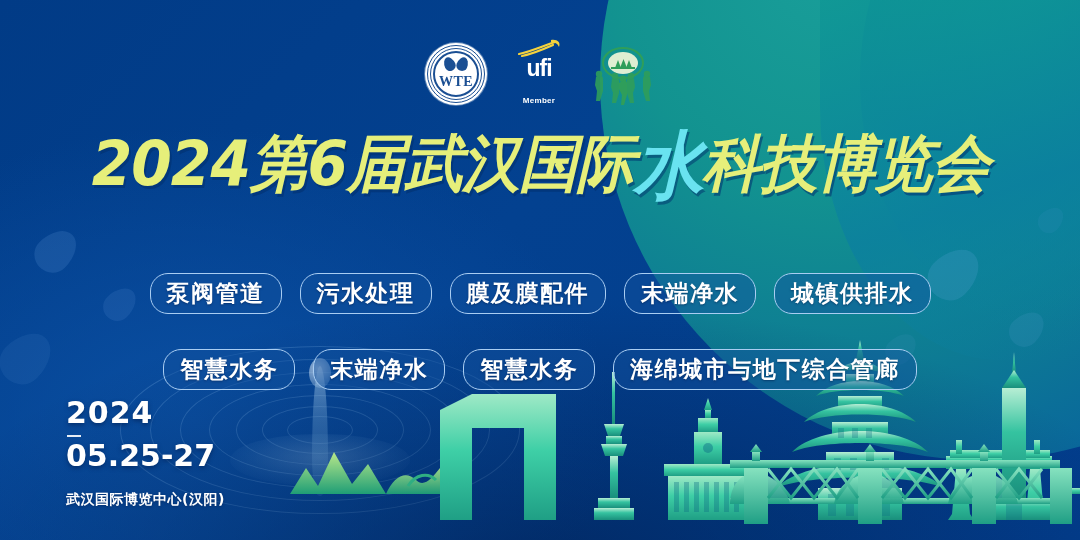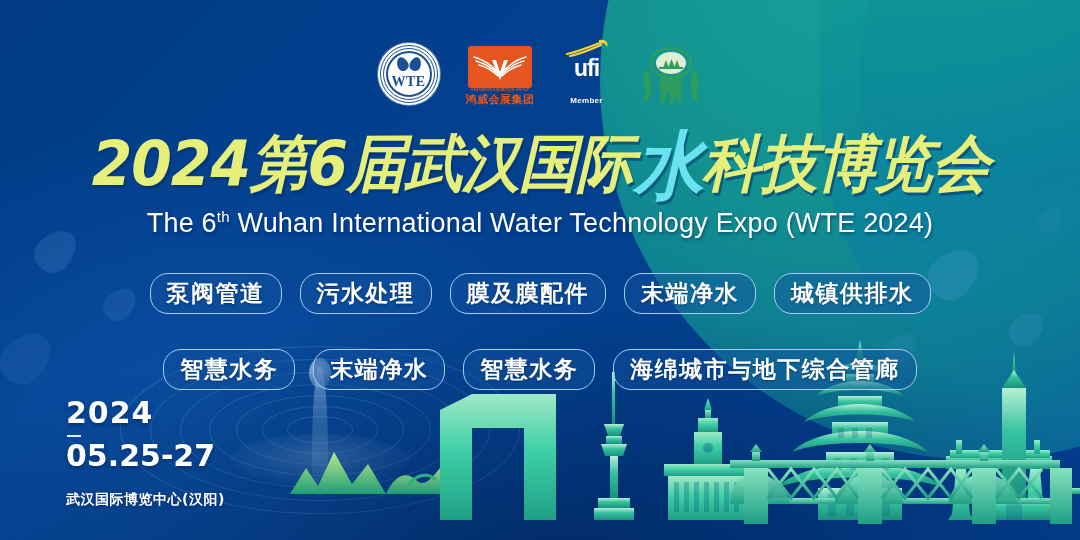--- a/index.html
+++ b/index.html
@@ -273,37 +273,20 @@
           <div class="ring r2"></div>
           <div class="ring r3"></div>
         <div class="wte-drops">
             <i></i>
             <i></i>
           </div>
         <div class="wte-text">WTE</div>
       </div>
     </div>
 
-    <div class="logo">
-      <div class="hw-box">
-        <svg width="64" height="42" viewBox="0 0 64 42">
-          <g fill="none" stroke="#fff" stroke-width="1.4" stroke-linecap="round">
-            <path d="M6 11 C14 13,22 18,30 26"></path>
-            <path d="M8 15 C16 17,23 21,30 28"></path>
-            <path d="M11 19 C18 21,24 24,30 30"></path>
-            <path d="M58 11 C50 13,42 18,34 26"></path>
-            <path d="M56 15 C48 17,41 21,34 28"></path>
-            <path d="M53 19 C46 21,40 24,34 30"></path>
-          </g>
-          <path d="M24 14 L32 34 L40 14 L36 14 L32 26 L28 14 Z" fill="#fff"></path>
-        </svg>
-      </div>
-      <div class="hw-sub-en">GRANDEUR EXHIBITION GROUP</div>
-      <div class="hw-sub-cn">鸿威会展集团</div>
-    </div>
 
     <div class="logo ufi-logo">
       <div class="ufi-swoosh">
         <svg width="52" height="20" viewBox="0 0 52 20">
           <g stroke="#f5d23c" stroke-width="2.2" fill="none" stroke-linecap="round">
             <path d="M6 16 C16 14,30 8,42 4"></path>
             <path d="M9 18 C19 16,31 11,40 7"></path>
           </g>
           <path d="M38 2 C44 1,48 4,46 9 C45 6,42 4,38 4 Z" fill="#f5d23c"></path>
         </svg>
@@ -336,21 +319,20 @@
           <circle cx="32" cy="36" r="3.4"></circle>
           <path d="M28 40 c4-3 8-3 8 0 l0 12 -3 10 -3 0 1-10 -3-6z"></path>
         </g>
       </svg>
     </div>
 
   </div>
 
   <div class="headline">
     <div class="h-main"><span>2024第6届武汉国际</span><span class="water">水</span><span>科技博览会</span></div>
-    <div class="h-sub"><span>The 6</span><sup>th</sup><span> Wuhan International Water Technology Expo (WTE 2024)</span></div>
   </div>
 
   <div class="pills">
     <div class="pill-row">
       <div class="pill">泵阀管道</div>
       <div class="pill">污水处理</div>
       <div class="pill">膜及膜配件</div>
       <div class="pill">末端净水</div>
       <div class="pill">城镇供排水</div>
     </div>

